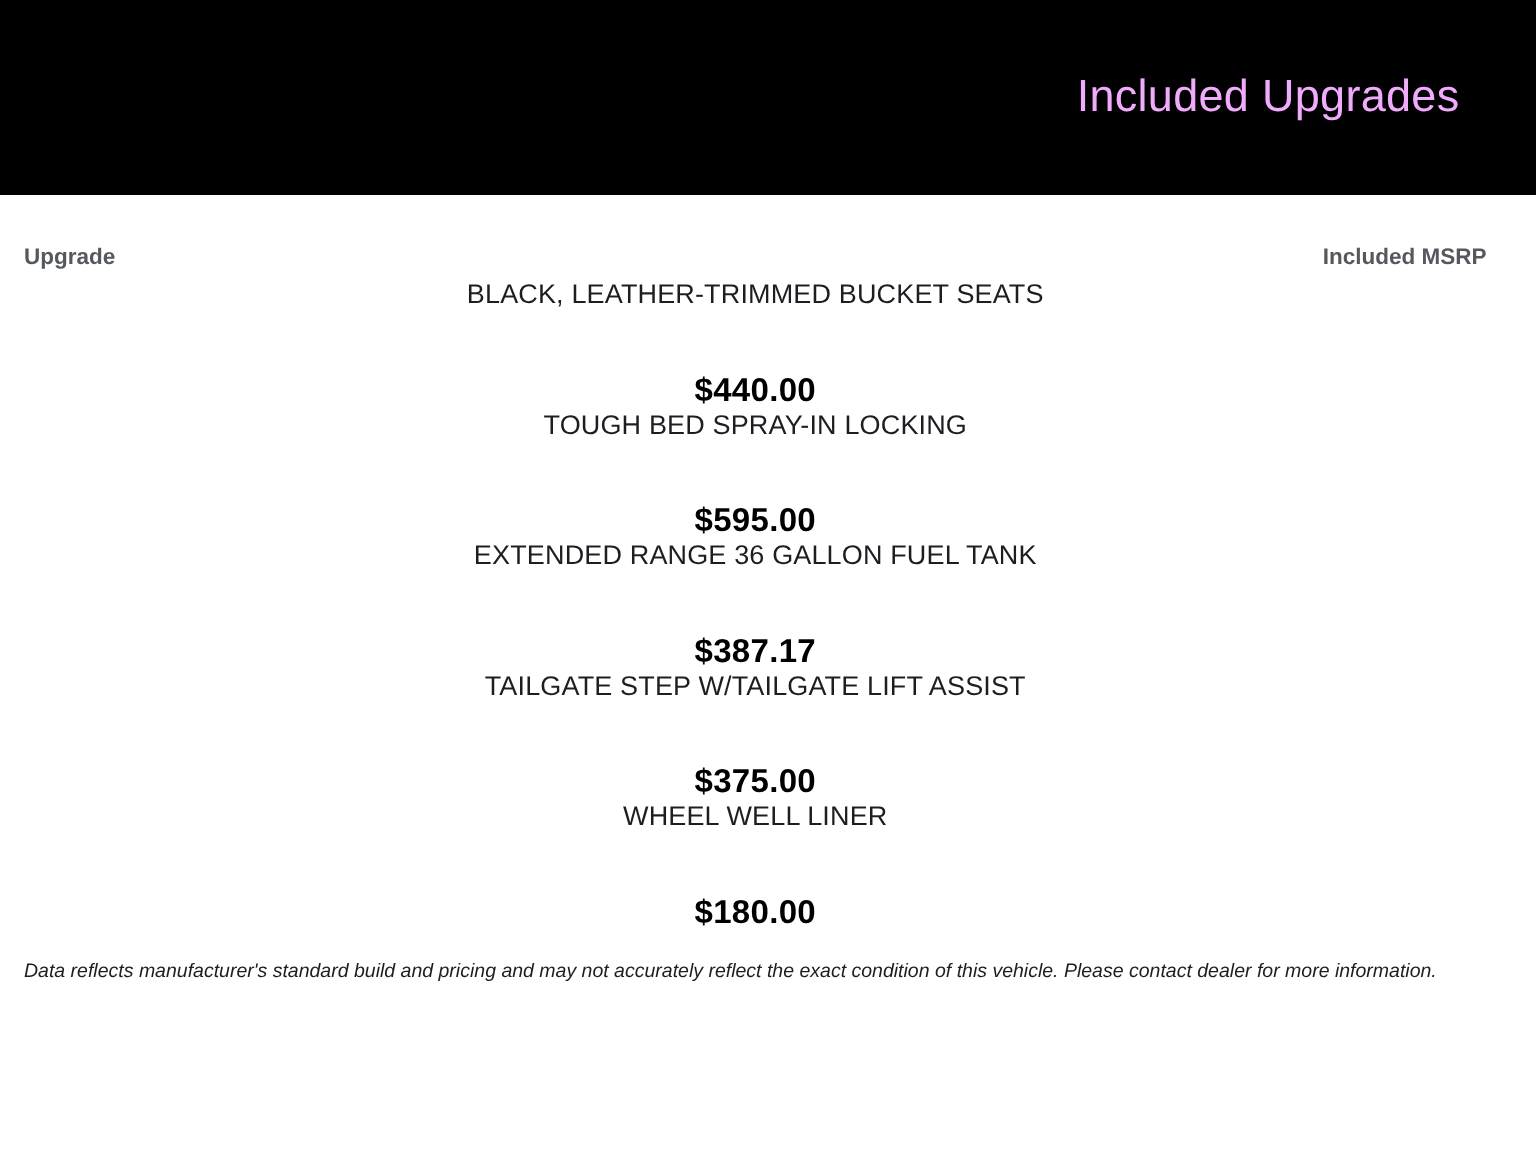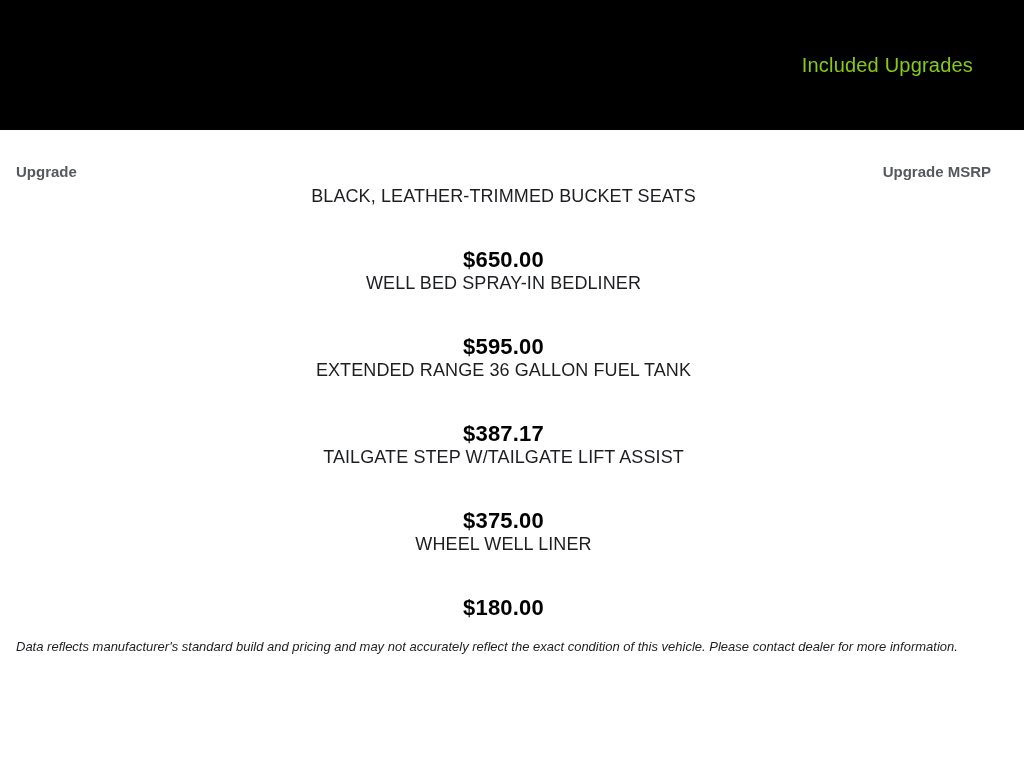--- a/index.html
+++ b/index.html
@@ -12,22 +12,22 @@
   }
   .page-header {
     height: 130px;
     background: #000000;
     display: flex;
     align-items: center;
     justify-content: flex-end;
     padding-right: 51px;
   }
   .page-title {
-    color: #84cc16;
-    font-size: 20px;
+    color: #f0abfc;
+    font-size: 30px;
     font-weight: 400;
     letter-spacing: 0.2px;
     margin-left: 20px;
   }
   .upgrades-table {
     padding: 0 33px 0 16px;
   }
   .col-header-row {
     display: flex;
     justify-content: space-between;
@@ -73,31 +73,31 @@
 </head>
 <body>
 
 <header class="page-header">
   <h1 class="page-title">Included Upgrades</h1>
 </header>
 
 <section class="upgrades-table">
   <div class="col-header-row">
     <span class="col-header">Upgrade</span>
-    <span class="col-header">Upgrade MSRP</span>
+    <span class="col-header">Included MSRP</span>
   </div>
 
   <div class="rows">
     <div class="upgrade-row">
       <span class="upgrade-name">BLACK, LEATHER-TRIMMED BUCKET SEATS</span>
-      <span class="upgrade-price">$650.00</span>
+      <span class="upgrade-price">$440.00</span>
     </div>
 
     <div class="upgrade-row">
-      <span class="upgrade-name">WELL BED SPRAY-IN BEDLINER</span>
+      <span class="upgrade-name">TOUGH BED SPRAY-IN LOCKING</span>
       <span class="upgrade-price">$595.00</span>
     </div>
 
     <div class="upgrade-row">
       <span class="upgrade-name">EXTENDED RANGE 36 GALLON FUEL TANK</span>
       <span class="upgrade-price">$387.17</span>
     </div>
 
 
     <div class="upgrade-row">

